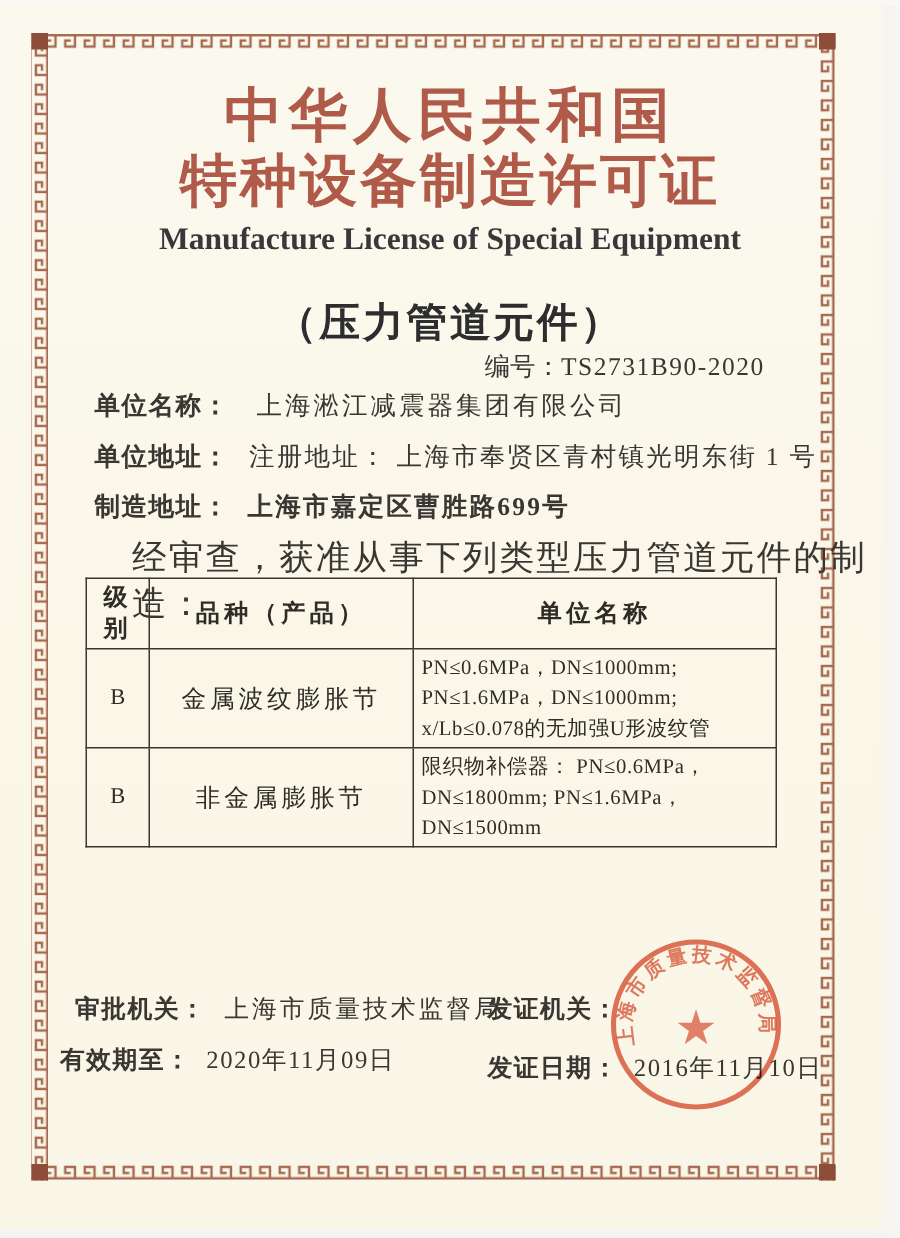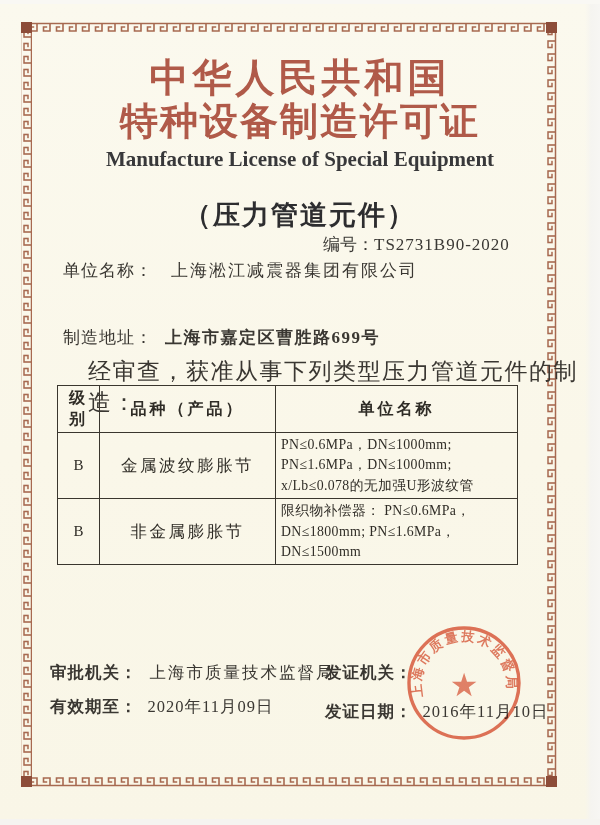--- a/index.html
+++ b/index.html
@@ -21,21 +21,21 @@
   .t1{top:57px;font-size:39px;}
   .t2{top:101px;font-size:38px;letter-spacing:2px;}
   .title-en{font-weight:700;color:#38383a;}
   .e1{top:147px;font-size:21px;}
   .e2{top:173px;font-size:21px;}
   .category{top:197px;font-size:27px;font-weight:700;color:#2d2d2f;letter-spacing:2px;}
   .license-line{top:233px;left:323px;font-size:17px;color:#3a3834;}
   .license-line .num{letter-spacing:1px;}
   
   .field{font-size:17px;color:#3a3732;white-space:nowrap;}
-  .field .lbl{font-weight:400;letter-spacing:1px;}
+  .field .lbl{font-weight:700;letter-spacing:1px;}
   .field .val{letter-spacing:1px;}
   .f-name{top:259px;left:63px;}
   .f-name .val{margin-left:18px;letter-spacing:2px;}
   .f-addr{top:293px;left:63px;}
   .f-addr .val{margin-left:13px;letter-spacing:1.5px;}
   .f-mfg{top:326px;left:63px;}
   .f-mfg .val{margin-left:12px;letter-spacing:1.5px;font-weight:bold;}
   .note{top:356px;left:88px;font-size:23px;letter-spacing:1.5px;color:#3a3732;}
   
   .lic-table{
@@ -51,21 +51,21 @@
   .cell-grade{text-align:center;font-size:15px;}
   .cell-product{text-align:center;font-size:16.5px;letter-spacing:2.5px;}
   .cell-limits{font-size:13.8px;line-height:1.48;letter-spacing:0.4px;padding:3px 7px;}
   .row1{height:60px;}
   .row2{height:64px;}
   
   .bfield{font-size:16.5px;color:#3a3732;white-space:nowrap;}
   .bfield .lbl{font-weight:600;letter-spacing:1px;}
   .b-approve{top:662px;left:50px;}
   .b-approve .val{margin-left:12px;letter-spacing:2px;}
-  .b-valid{top:696px;left:50px;}
+  .b-valid{top:696px;left:40px;}
   .b-valid .val{margin-left:10px;letter-spacing:1px;}
   .b-issueorg{top:662px;left:325px;}
   .b-issuedate{top:701px;left:325px;z-index:1;}
   .b-issuedate .val{margin-left:10px;letter-spacing:1px;}
   .made-by{top:791px;font-size:14.5px;color:#8f8c83;letter-spacing:3px;}
   
   .stamp{left:404px;top:622px;z-index:2;mix-blend-mode:multiply;opacity:0.9;}
   
   .edge{background:#f6f5f1;z-index:5;}
   .edge-right{right:0;top:0;width:15px;height:825px;background:linear-gradient(to right,rgba(246,245,241,0),#f5f4f0 40%,#f7f6f3);}
@@ -107,20 +107,23 @@
   <div class="abs centered title-cn t2">特种设备制造许可证</div>
   <div class="abs centered title-en e1">Manufacture License of Special Equipment</div>
   <div class="abs centered category">（压力管道元件）</div>
 
   <div class="abs license-line">
     <span class="lbl">编号：</span><span class="num">TS2731B90-2020</span>
   </div>
 
   <div class="abs field f-name">
     <span class="lbl">单位名称：</span><span class="val">上海淞江减震器集团有限公司</span>
+  </div>
+  <div class="abs field f-addr">
+    <span class="lbl">单位地址：</span><span class="val">注册地址： 上海市奉贤区青村镇光明东街 1 号</span>
   </div>
   <div class="abs field f-mfg">
     <span class="lbl">制造地址：</span><span class="val">上海市嘉定区曹胜路699号</span>
   </div>
   <div class="abs note">经审查，获准从事下列类型压力管道元件的制造：</div>
 
   <table class="lic-table">
     <colgroup>
       <col class="col-grade">
         <col class="col-product">

